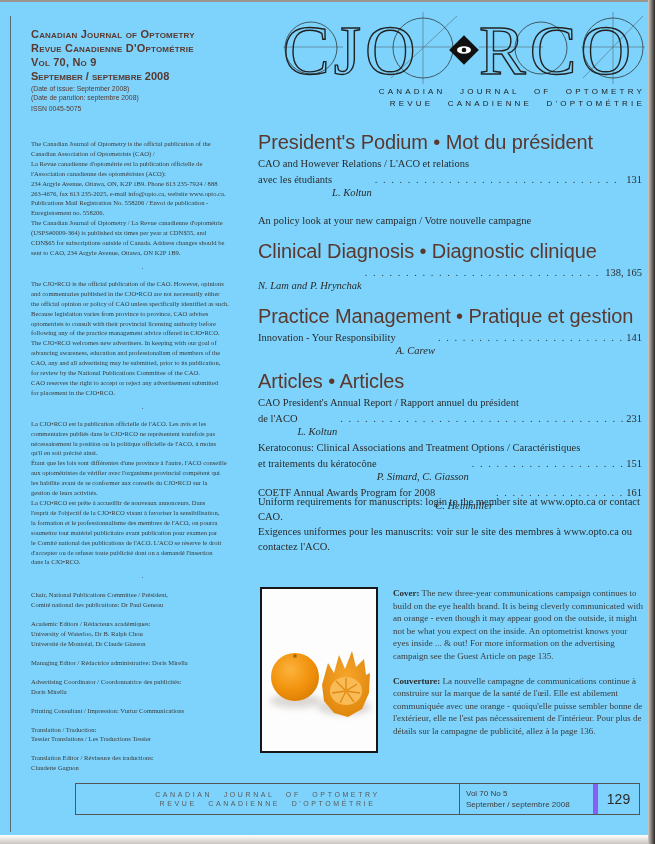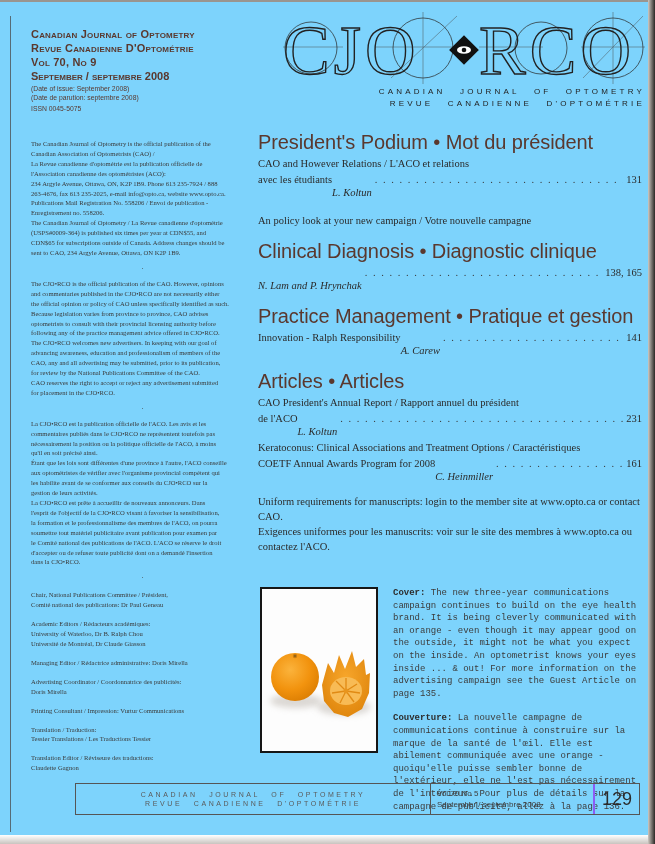--- a/index.html
+++ b/index.html
@@ -50,35 +50,35 @@
   .dots::after{content:". . . . . . . . . . . . . . . . . . . . . . . . . . . . . . . . . . . . . . . . . . . . . . . . . . . . . . . . . . . .";letter-spacing:1.5px;}
   .e-page{white-space:nowrap;}
 
   .manuscripts{position:absolute;left:0;top:362px;width:100%;font-size:10.5px;line-height:15px;color:#2b2b2b;}
   .manuscripts p{margin:0;}
 
   
   .cover-row{position:absolute;left:2px;top:455px;width:100%;display:flex;}
   .cover-frame{width:114px;height:162px;border:2px solid #161616;background:#fdfdfd;flex:none;}
   .cover-frame svg{display:block;width:100%;height:100%;}
-  .cover-text{margin-left:15px;width:252px;font-family:Liberation Mono, monospace;
+  .cover-text{margin-left:15px;width:252px;font-family:Liberation Serif, serif;
               font-size:9px;line-height:12.6px;color:#3c3c3c;}
   .cover-text p{margin:0 0 12px 0;}
   .cov-label{font-weight:bold;color:#2d2d2d;}
 
   
   .footer{position:absolute;left:75px;top:783px;width:563px;height:30px;
           border:1px solid #555;display:flex;font-family:"Liberation Sans",sans-serif;}
-  .f-cell{box-sizing:border-box;margin-left:29px;}
+  .f-cell{box-sizing:border-box;}
   .f-journal{flex:1;display:flex;flex-direction:column;justify-content:center;align-items:center;}
   .f-journal div{font-size:7px;color:#5a5a5a;letter-spacing:2.6px;word-spacing:7px;line-height:9.5px;white-space:nowrap;}
   .f-vol{width:134px;border-left:1px solid #555;padding:3px 6px;display:flex;flex-direction:column;justify-content:center;}
   .f-vol div{font-size:8px;color:#3d3d3d;line-height:11px;white-space:nowrap;}
-  .f-page{width:46px;border-left:2px solid #8b5cf6;display:flex;align-items:center;justify-content:center;
-          font-size:18px;color:#2b2b2b;}
+  .f-page{width:46px;border-left:5px solid #8b5cf6;display:flex;align-items:center;justify-content:center;
+          font-size:14px;color:#2b2b2b;}
 </style>
 </head>
 <body>
 
 <div class="page">
 
   <div class="edge-top"></div>
   <div class="edge-left"></div>
   <div class="edge-bottom"></div>
 
@@ -211,41 +211,47 @@
           <span class="dots"></span>
           <span class="e-page">138, 165</span>
         </div>
       </div>
     </section>
 
     <section class="toc-sec">
       <h2>Practice Management • Pratique et gestion</h2>
       <div class="entry">
         <div class="e-last">
-          <span>Innovation - Ralph Responsibility </span>
+          <span>Innovation - Your Responsibility </span>
             <i class="e-auth">A. Carew</i>
           <span class="dots"></span>
           <span class="e-page">141</span>
         </div>
       </div>
     </section>
 
     <section class="toc-sec">
       <h2>Articles • Articles</h2>
       <div class="entry">
         <div class="e-line1">CAO President's Annual Report / Rapport annuel du président</div>
         <div class="e-last">
           <span>de l'ACO </span>
             <i class="e-auth">L. Koltun</i>
           <span class="dots"></span>
           <span class="e-page">231</span>
         </div>
       </div>
       <div class="entry">
         <div class="e-line1">Keratoconus: Clinical Associations and Treatment Options / Caractéristiques</div>
+        <div class="e-last">
+          <span>et traitements du kératocône </span>
+            <i class="e-auth">P. Simard, C. Giasson</i>
+          <span class="dots"></span>
+          <span class="e-page">151</span>
+        </div>
       </div>
       <div class="entry">
         <div class="e-last">
           <span>COETF Annual Awards Program for 2008  </span>
             <i class="e-auth">C. Heinmiller</i>
           <span class="dots"></span>
           <span class="e-page">161</span>
         </div>
       </div>
     </section>

